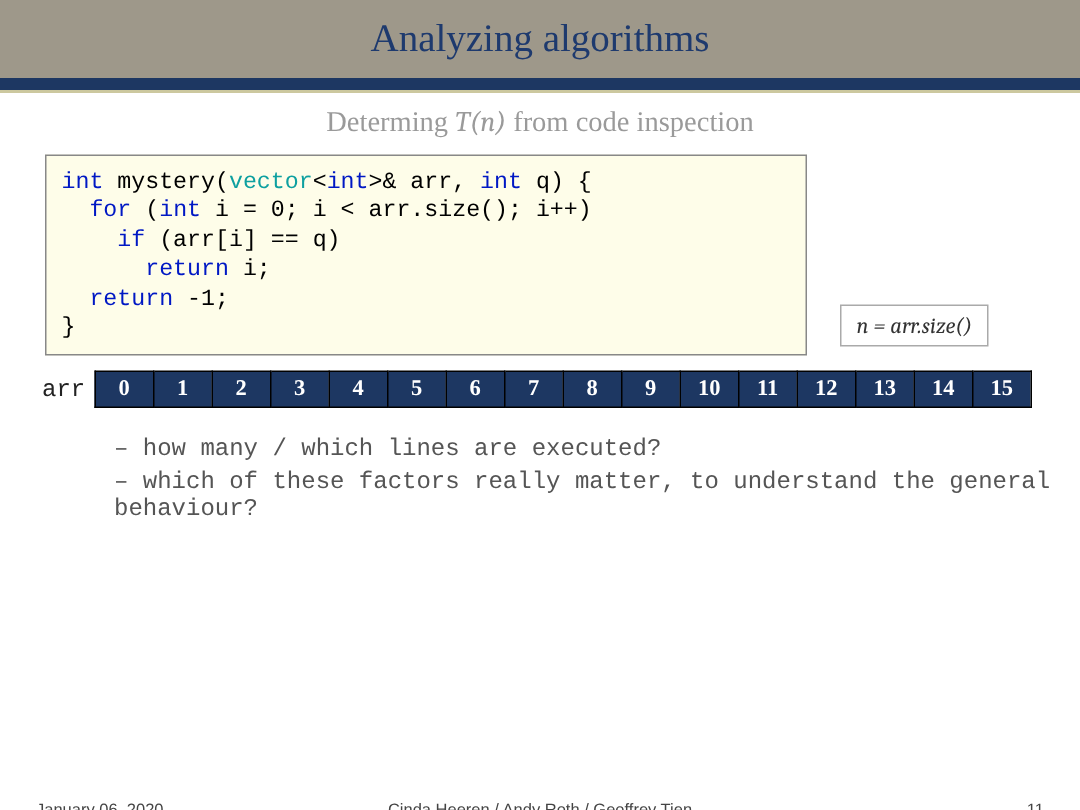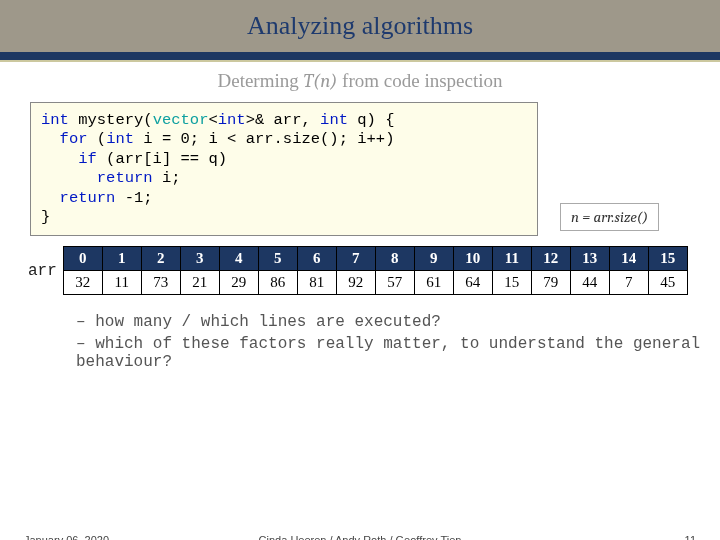--- a/index.html
+++ b/index.html
@@ -164,38 +164,20 @@
           <td>7</td>
           <td>8</td>
           <td>9</td>
           <td>10</td>
           <td>11</td>
           <td>12</td>
           <td>13</td>
           <td>14</td>
           <td>15</td>
         </tr>
-    <tr id="val-row">
-          <td>32</td>
-          <td>11</td>
-          <td>73</td>
-          <td>21</td>
-          <td>29</td>
-          <td>86</td>
-          <td>81</td>
-          <td>92</td>
-          <td>57</td>
-          <td>61</td>
-          <td>64</td>
-          <td>15</td>
-          <td>79</td>
-          <td>44</td>
-          <td>7</td>
-          <td>45</td>
-        </tr>
   </tbody>
     </table>
 </div>
 
 <div class="bullets">
   <div class="lvl2">how many / which lines are executed?</div>
 
   <div class="lvl2">which of these factors really matter, to understand the general behaviour?</div>
 </div>
 

